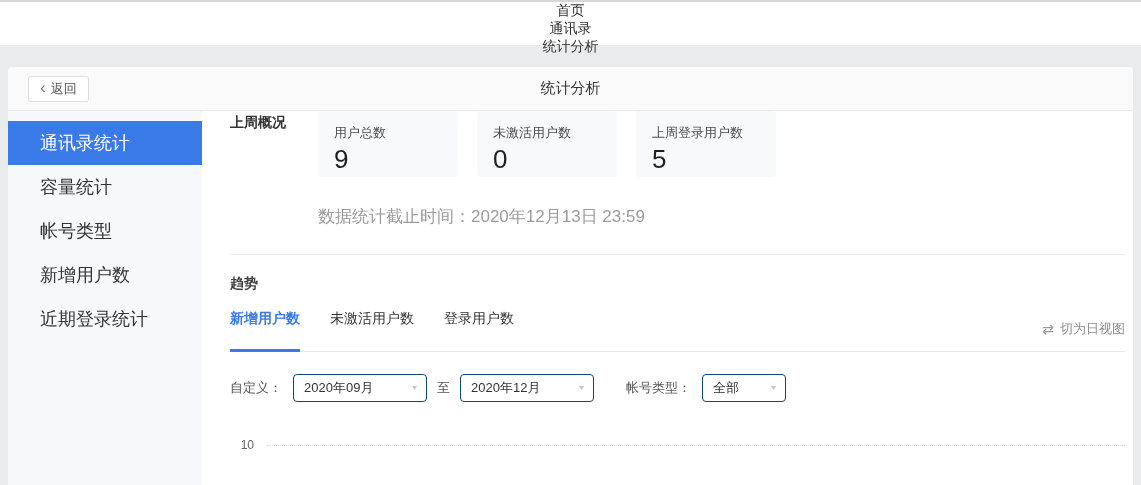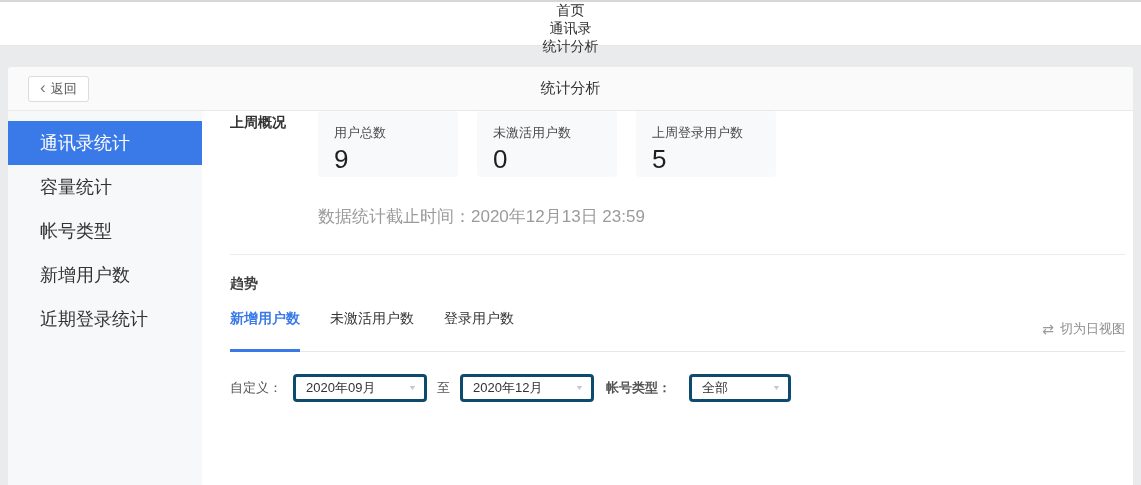--- a/index.html
+++ b/index.html
@@ -94,33 +94,33 @@
   .view-switch {
     margin-left:auto; padding-bottom:13px; cursor:pointer;
     display:flex; align-items:center; gap:6px;
     font-size:13px; color:#8c8c8c; white-space:nowrap;
   }
   .swap-icon { font-size:14px; color:#9a9a9a; line-height:1; }
 
   .filter-row { margin-top:22px; display:flex; align-items:center; font-size:13px; color:#555; }
   .f-label { white-space:nowrap; }
   .select {
-    height:28px; border:3px solid #0c4a6e; border-radius:4px; background:#fff;
+    height:28px; border:1px solid #0c4a6e; border-radius:4px; background:#fff;
     display:flex; align-items:center; padding:0 22px 0 10px;
     position:relative; font-size:13px; color:#333; cursor:pointer; white-space:nowrap;
   }
   .select .caret {
     position:absolute; right:7px; top:50%;
     transform:translateY(-50%) scaleY(.8);
     font-size:9px; color:#c8c8c8;
   }
   .sel-month { width:134px; margin-left:11px; }
   .to-label { margin:0 10px; color:#555; }
-  .type-label { margin-left:12px;font-weight:bold; }
-  .sel-type { width:102px; margin-left:18px; }
+  .type-label { margin-left:32px; }
+  .sel-type { width:84px; margin-left:11px; }
 
   .chart-row { margin-top:36px; display:flex; align-items:center; }
   .y-tick { width:24px; flex:0 0 24px; text-align:right; font-size:12px; color:#666; }
   .gridline { flex:1; margin-left:13px; height:0; border-top:1px dotted #d6d6d6; }
 </style>
 </head>
 <body>
 
 <div class="topnav">
   <div class="nav-item">首页</div>
@@ -198,16 +198,20 @@
           <span>2020年12月</span>
           <span class="caret">▼</span>
         </div>
         <span class="f-label type-label">帐号类型：</span>
         <div class="select sel-type">
           <span>全部</span>
           <span class="caret">▼</span>
         </div>
       </div>
 
+      <div class="chart-row">
+        <span class="y-tick">10</span>
+        <div class="gridline"></div>
+      </div>
 
     </div>
   </div>
 </div>
 
 </body></html>

